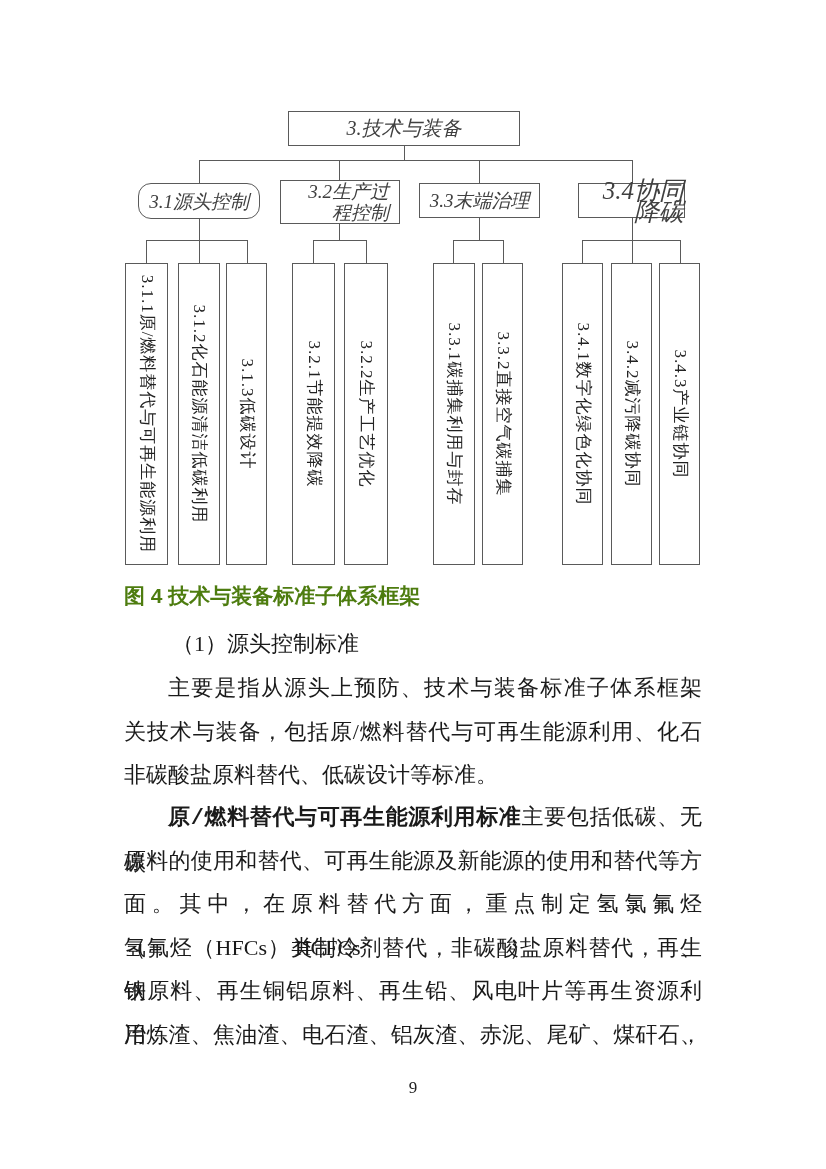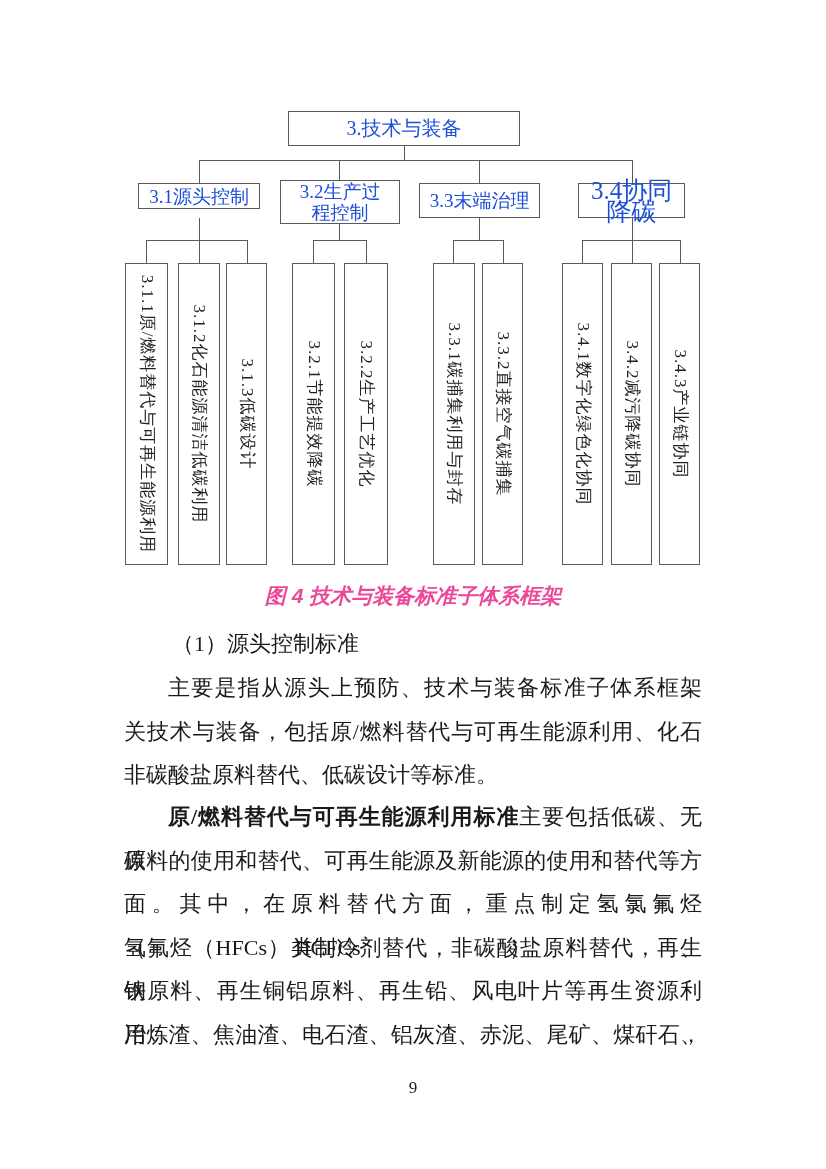--- a/index.html
+++ b/index.html
@@ -5,60 +5,60 @@
   html,body{margin:0;padding:0;background:#e8e8e8;}
   .page{
     position:relative;width:826px;height:1169px;background:#ffffff;
     font-family:"Liberation Serif",serif;color:#1a1a1a;overflow:hidden;
   }
   
   .diagram{position:absolute;left:0;top:0;width:826px;height:580px;}
   .connectors{position:absolute;left:0;top:0;pointer-events:none;}
   .dbox{
     position:absolute;box-sizing:border-box;border:1px solid #5a5a5a;background:#fff;
-    display:flex;align-items:center;justify-content:center;text-align:center;
-    font-size:20px;line-height:21px;color:#1d4ed8;
+    display:flex;align-items:center;justify-content:center;text-align:right;
+    font-size:20px;line-height:21px;color:#404040;font-style:italic;
   }
   .dbox.root{left:288px;top:111px;width:232px;height:35px;font-size:20px;}
-  .dbox.b31{left:138px;top:183px;width:122px;height:26px;font-size:19px;}
+  .dbox.b31{left:138px;top:183px;width:122px;height:36px;font-size:19px;border-radius:13px;}
   .dbox.b32{left:280px;top:180px;width:120px;height:44px;font-size:19px;padding:0 10px;}
   .dbox.b33{left:419px;top:183px;width:121px;height:35px;font-size:19px;}
   .dbox.b34{left:578px;top:183px;width:107px;height:35px;font-size:25px;}
   .leaf{
     position:absolute;top:263px;height:302px;box-sizing:border-box;
     border:1px solid #5a5a5a;background:#fff;
   }
   .leaf .vtext{
     position:absolute;left:50%;top:50%;
     transform:translate(-50%,-50%) rotate(90deg);
     white-space:nowrap;font-size:17px;letter-spacing:1px;color:#222;
   }
   .l311{left:125px;width:43px;} .l312{left:178px;width:42px;} .l313{left:226px;width:41px;}
   .l321{left:292px;width:43px;} .l322{left:344px;width:44px;}
   .l331{left:433px;width:42px;} .l332{left:482px;width:41px;}
   .l341{left:562px;width:41px;} .l342{left:611px;width:41px;} .l343{left:659px;width:41px;}
   
   .caption{
-    position:absolute;left:124px;top:581px;width:578px;text-align:center;
-    font-family:"Liberation Sans",sans-serif;font-weight:700;font-size:21px;line-height:30px;color:#ec4899;font-style:italic;
+    position:absolute;left:124px;top:581px;width:578px;
+    font-family:"Liberation Sans",sans-serif;font-weight:700;font-size:21px;line-height:30px;color:#4d7c0f;
   }
   .heading{
     position:absolute;left:128px;top:622px;width:578px;
     font-size:22px;line-height:44px;text-indent:44px;
   }
   .para{position:absolute;left:124px;width:578px;font-size:22px;}
   .para1{top:666px;}
   .para2{top:795px;}
   .tline{
     line-height:43.5px;height:43.5px;
     text-align:justify;text-align-last:justify;
   }
   .tline.first{text-indent:44px;}
   .tline.endline{text-align-last:left;}
-  .lead-bold{font-weight:700;font-family:Liberation Serif, serif;font-size:22px;}
+  .lead-bold{font-weight:700;font-family:Liberation Mono, monospace;font-size:22px;}
   .pagenum{
     position:absolute;left:0;top:1078px;width:826px;text-align:center;
     font-size:17px;color:#222;
   }
 </style>
 </head>
 <body>
 
 <div class="page">
 

